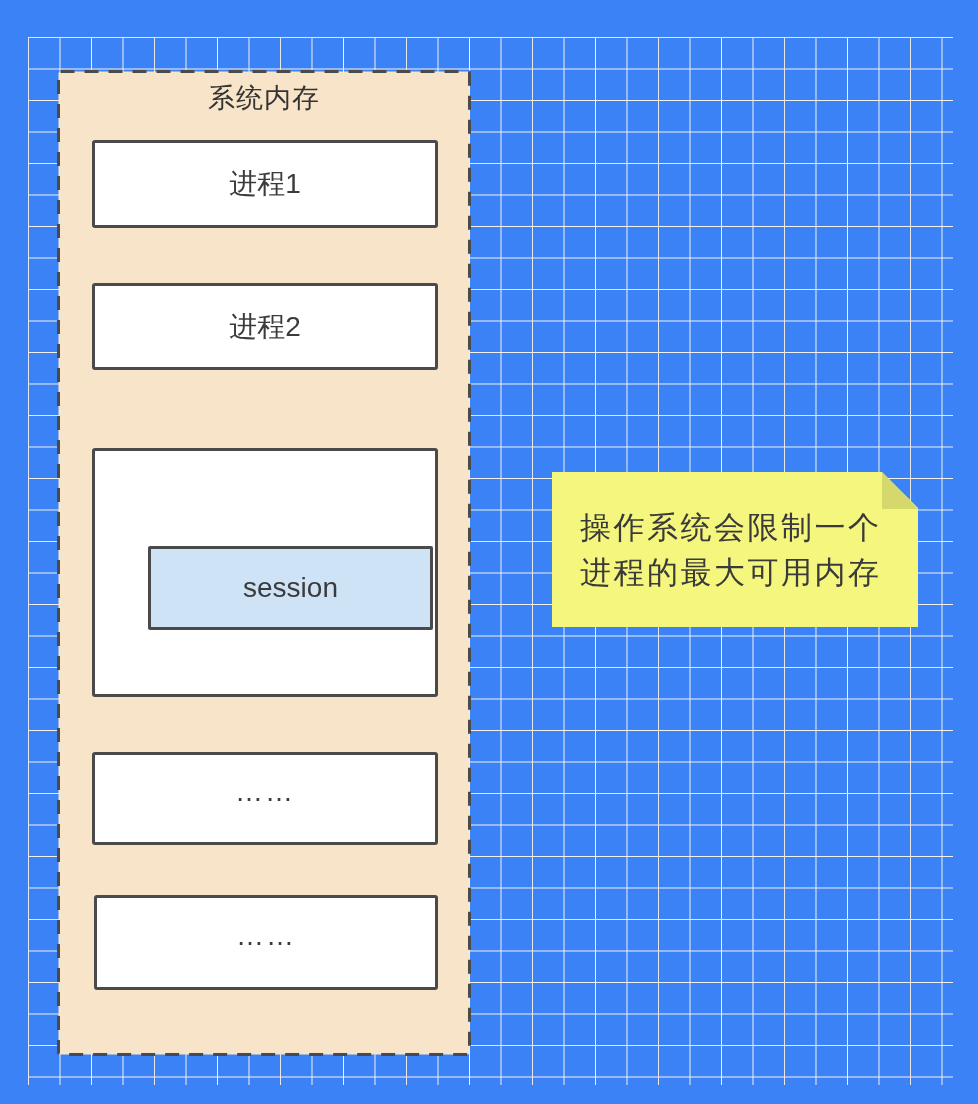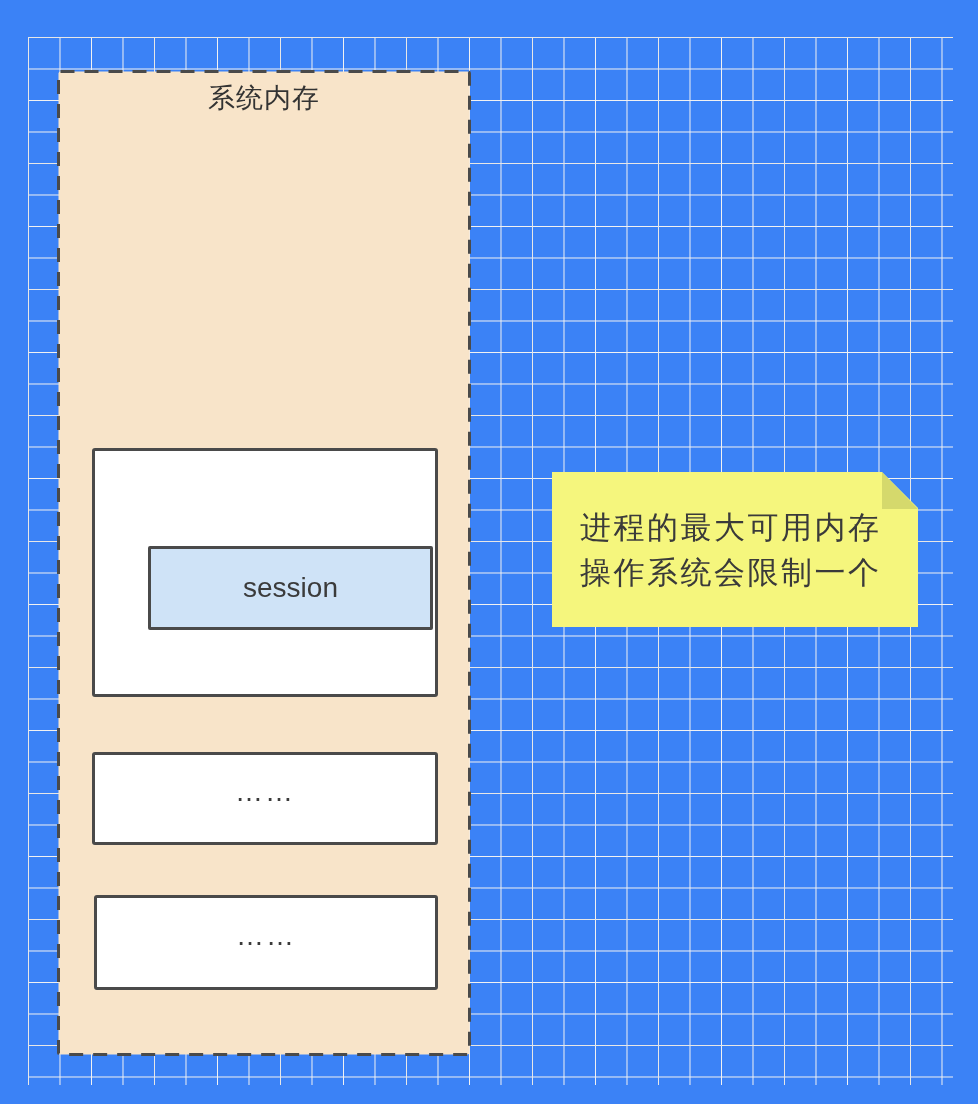--- a/index.html
+++ b/index.html
@@ -138,38 +138,44 @@
 
   <div class="grid"></div>
 
   <div class="memory-container">
     <svg class="dash-border" width="414" height="986" viewBox="0 0 414 986" xmlns="http://www.w3.org/2000/svg">
       <rect x="1.5" y="1.5" width="411" height="983" rx="2" stroke-width="3" stroke-dasharray="14 10" fill="#f8e4c9" stroke="#4a4a4a"></rect>
     </svg>
 
     <div class="mem-title">系统内存</div>
 
+    <div class="box box-p1">
+      <span>进程1</span>
+    </div>
 
+    <div class="box box-p2">
+      <span>进程2</span>
+    </div>
 
     <div class="box box-nodejs">
       <div class="session-box">
         <span>session</span>
       </div>
     </div>
 
     <div class="box box-dots1">
       <span class="dots">……</span>
     </div>
 
     <div class="box box-dots2">
       <span class="dots">……</span>
     </div>
   </div>
 
   <div class="note">
     <div class="note-fold"></div>
     <div class="note-text">
+      <div>操作系统会限制一个</div>
       <div>进程的最大可用内存</div>
-      <div>操作系统会限制一个</div>
     </div>
   </div>
 
 </div>
 
 </body></html>

